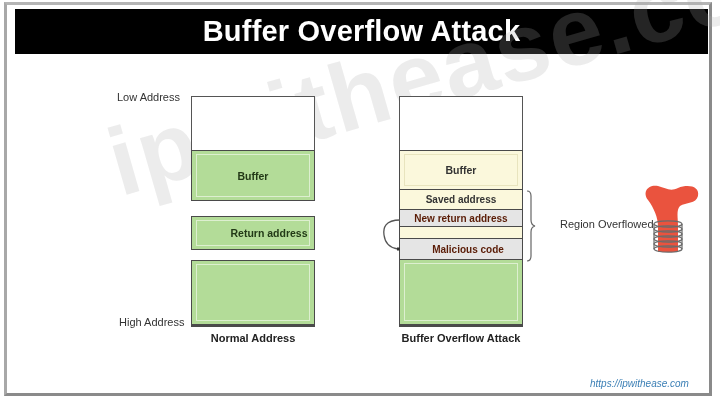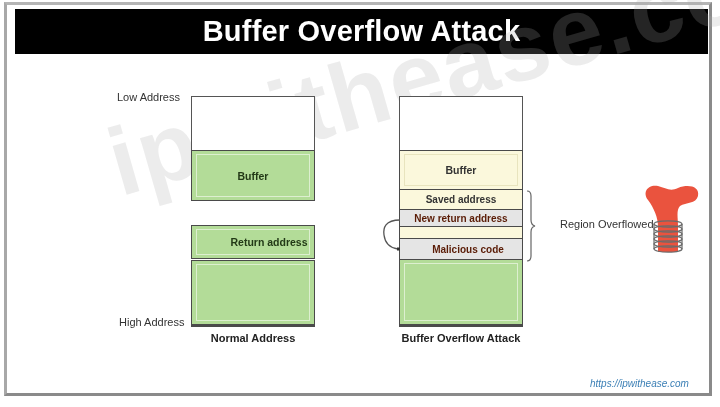--- a/index.html
+++ b/index.html
@@ -38,21 +38,21 @@
 <div class="addr-label" style="left:119px;top:316px;">High Address</div>
 
 <div class="stack" style="left:191px;top:96px;height:231px;">
   <div class="blk white" style="top:0;height:55px;">
     <span></span>
   </div>
   <div class="blk green" style="top:54px;height:51px;">
     <div class="inner"></div>
       <span>Buffer</span>
   </div>
-  <div class="blk green" style="top:129px;height:34px;padding-left:32px;">
+  <div class="blk green" style="top:120px;height:34px;padding-left:32px;">
     <div class="inner"></div>
       <span>Return address</span>
   </div>
   <div class="blk green" style="top:164px;height:67px;border-bottom-width:3px;">
     <div class="inner"></div>
       <span></span>
   </div>
 </div>
 <div class="caption" style="left:173px;top:332px;">Normal Address</div>
 

